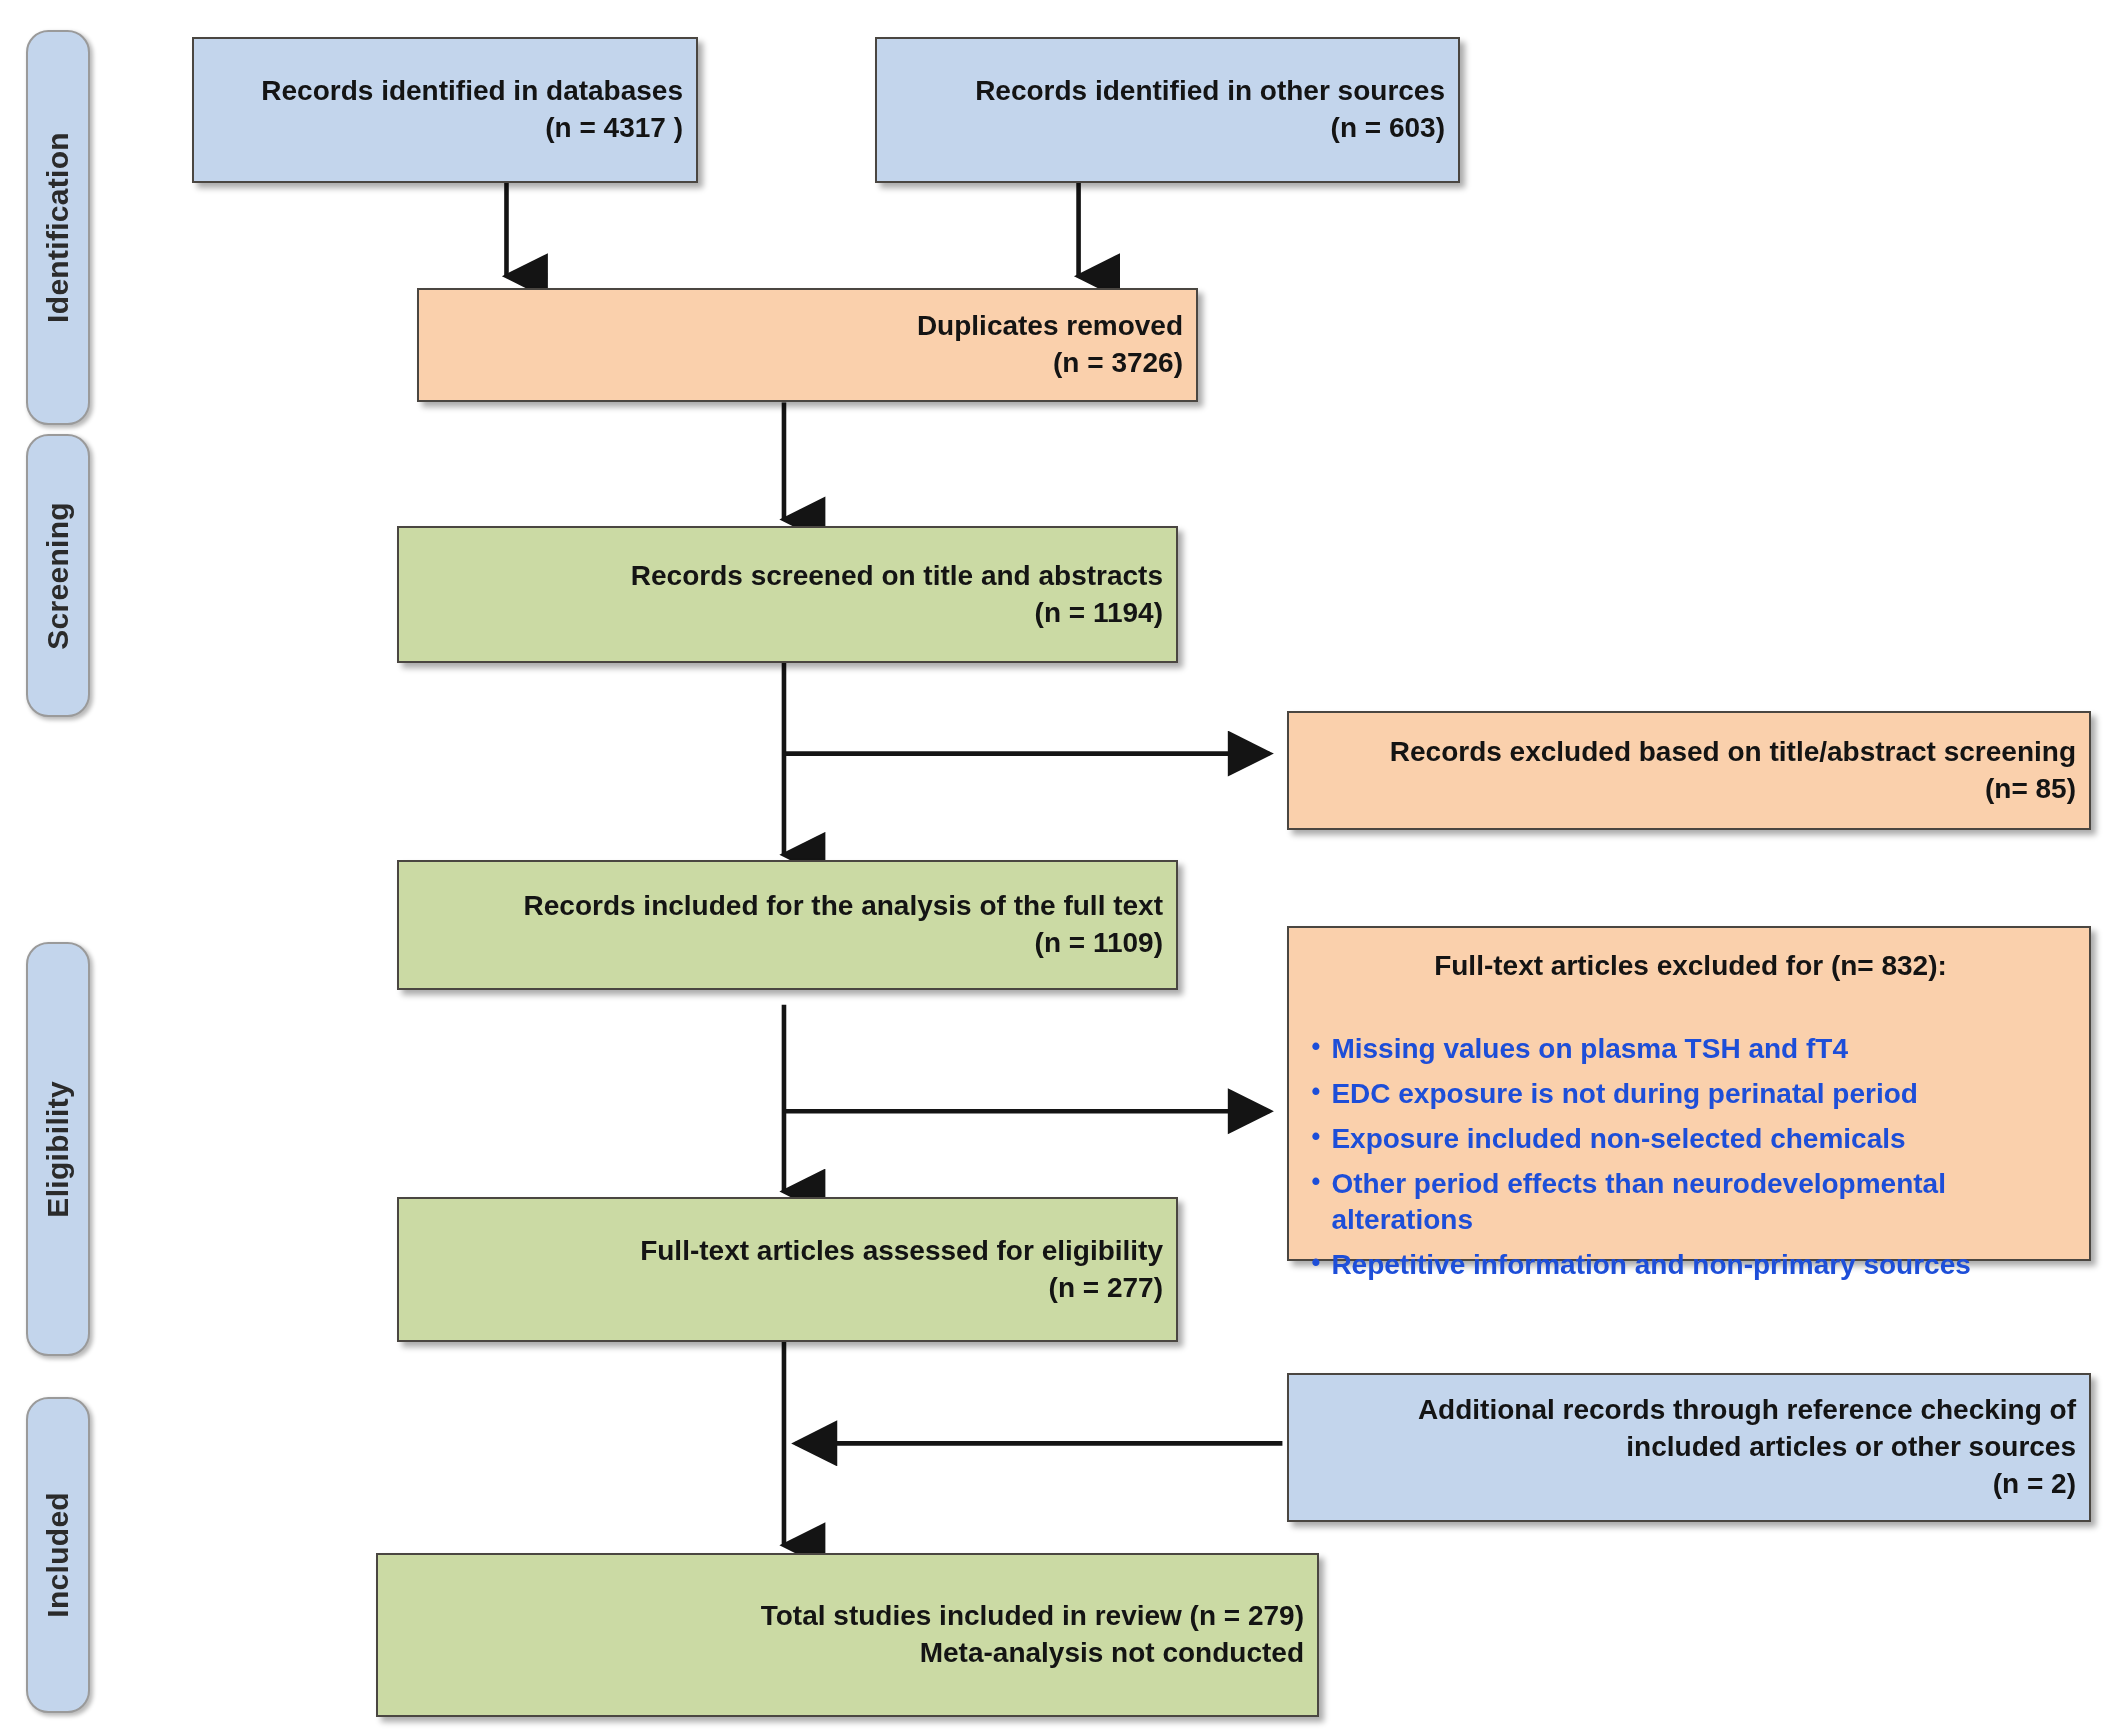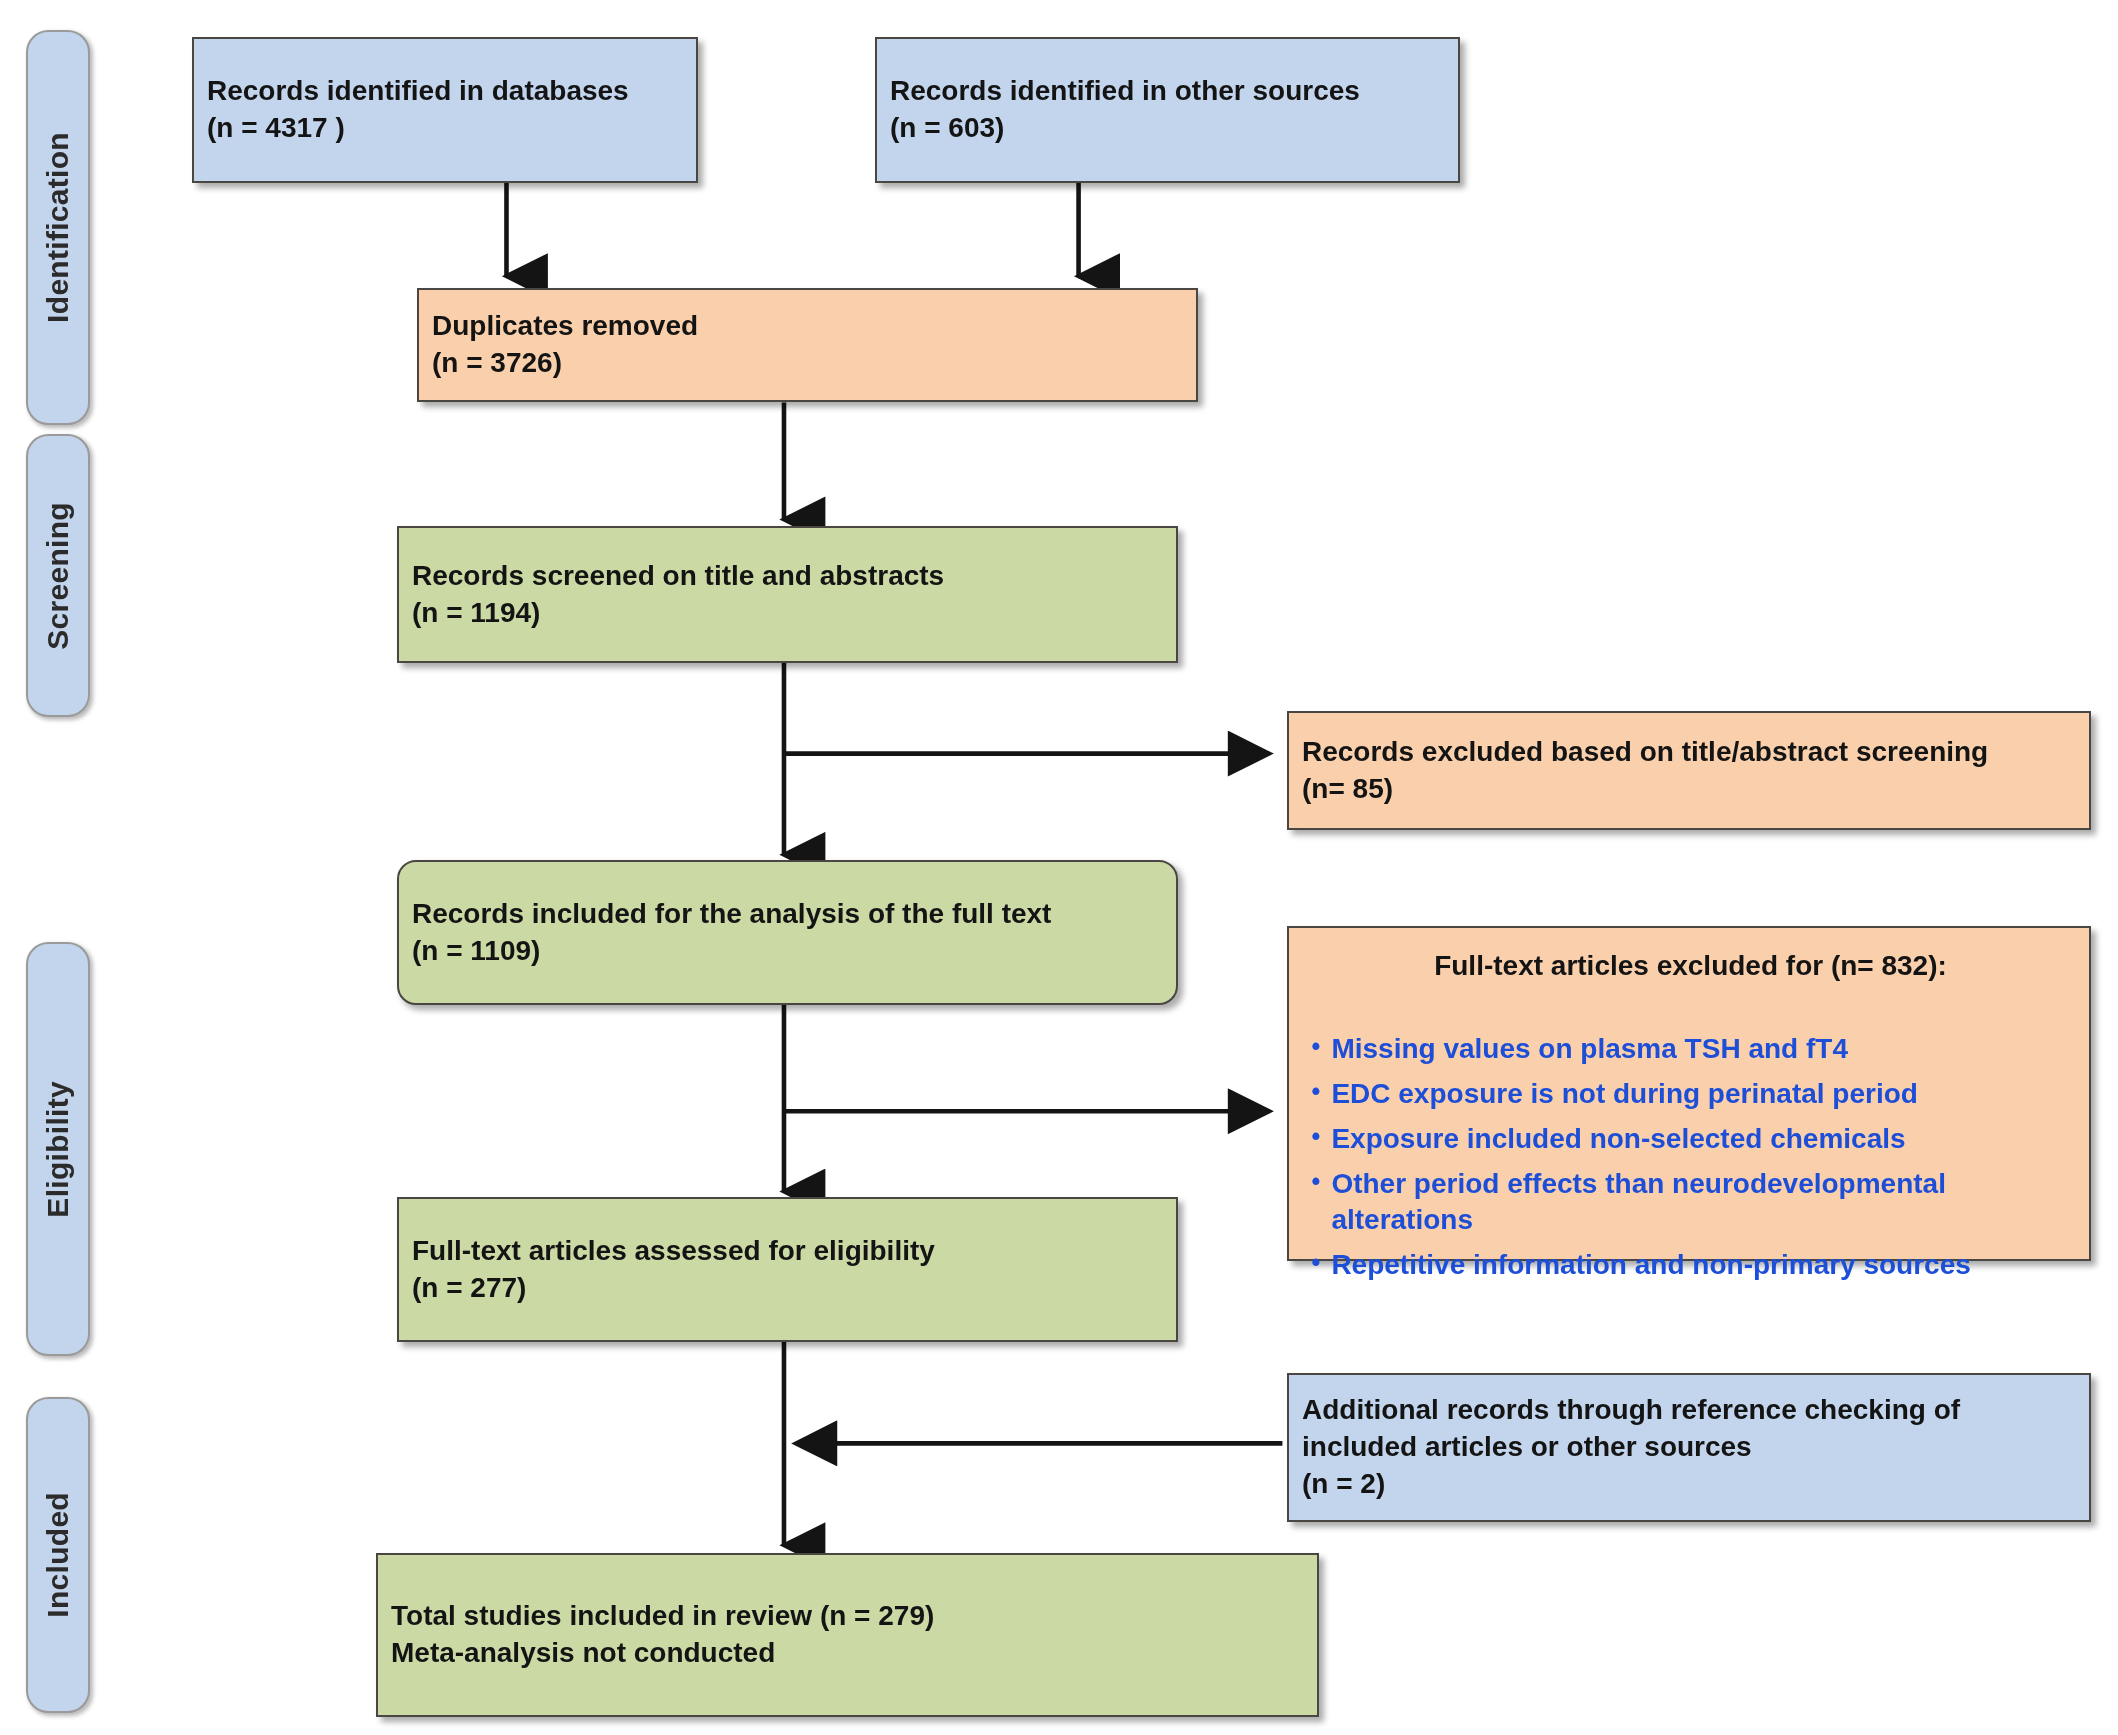--- a/index.html
+++ b/index.html
@@ -42,21 +42,21 @@
   }
 
   
   .node {
     position: absolute;
     box-sizing: border-box;
     border: 2.6px solid #4a4641;
     box-shadow: 4.6px 4.6px 6px rgba(0,0,0,0.33);
     display: flex;
     flex-direction: column;
-    align-items: flex-start;
+    align-items: flex-end;
     justify-content: center;
     text-align: center;
     padding: 5.3px 13px;
   }
   .node .line {
     font-size: 28px;
     font-weight: 700;
     color: #141414;
     line-height: 1.32;
     white-space: nowrap;
@@ -186,21 +186,21 @@
   <div class="node green" style="left:397px; top:526px; width:781px; height:137px;">
     <div class="line">Records screened on title and abstracts</div>
     <div class="line">(n = 1194)</div>
   </div>
 
   <div class="node orange" style="left:1287px; top:711px; width:804px; height:119px;">
     <div class="line">Records excluded based on title/abstract screening</div>
     <div class="line">(n= 85)</div>
   </div>
 
-  <div class="node green" style="left:397px; top:860px; width:781px; height:145px;border-radius:19px;">
+  <div class="node green" style="left:397px; top:860px; width:781px; height:130px;">
     <div class="line">Records included for the analysis of the full text</div>
     <div class="line">(n = 1109)</div>
   </div>
 
   <div class="node orange listbox" style="left:1287px; top:926px; width:804px; height:335px;">
     <div class="head">Full-text articles excluded for (n= 832):</div>
     <ul>
       <li>Missing values on plasma TSH and fT4</li>
       <li>EDC exposure is not during perinatal period</li>
       <li>Exposure included non-selected chemicals</li>

